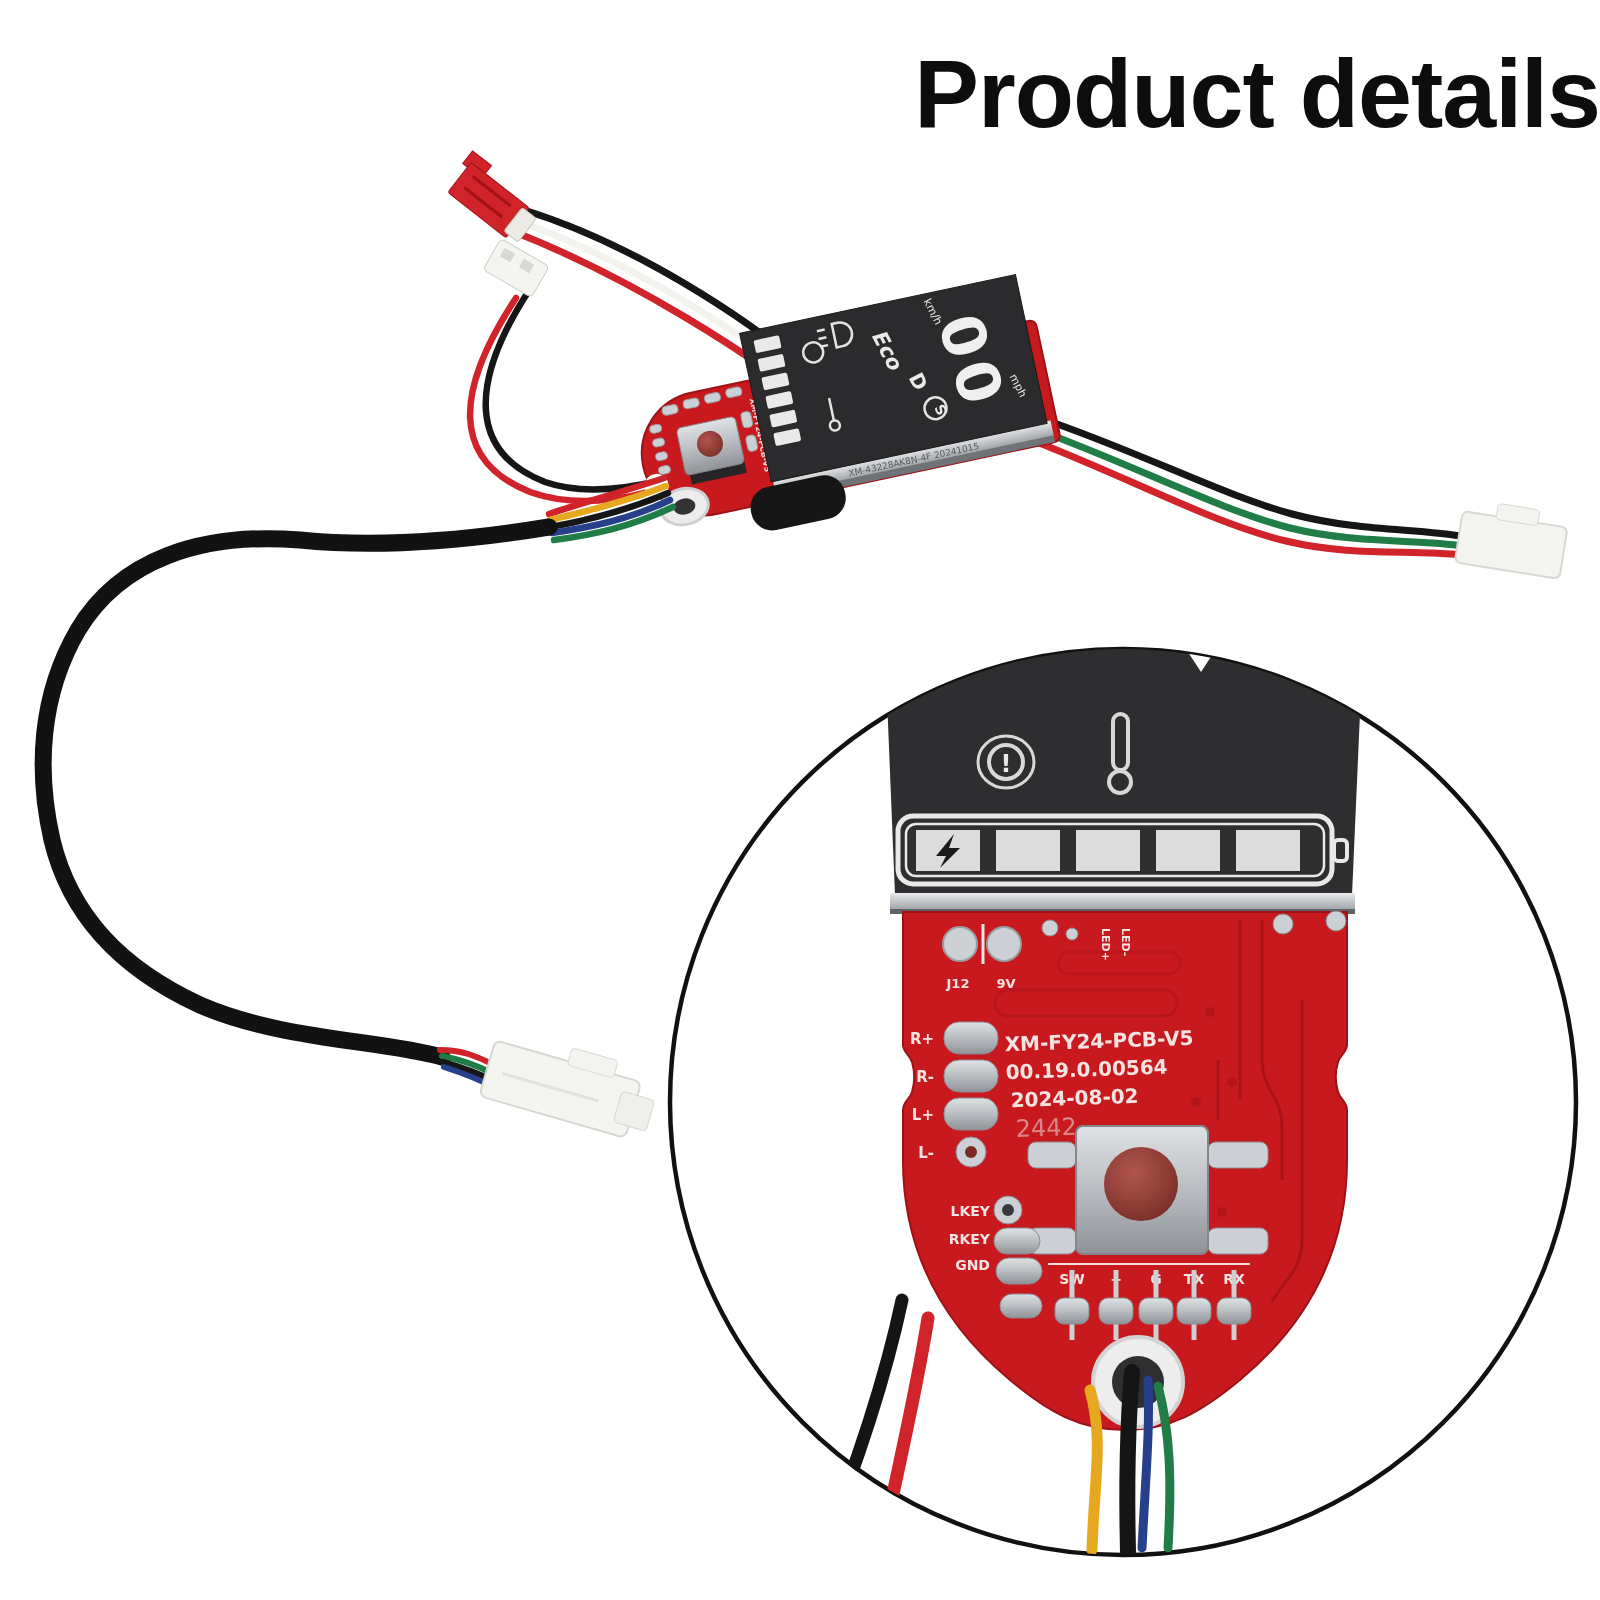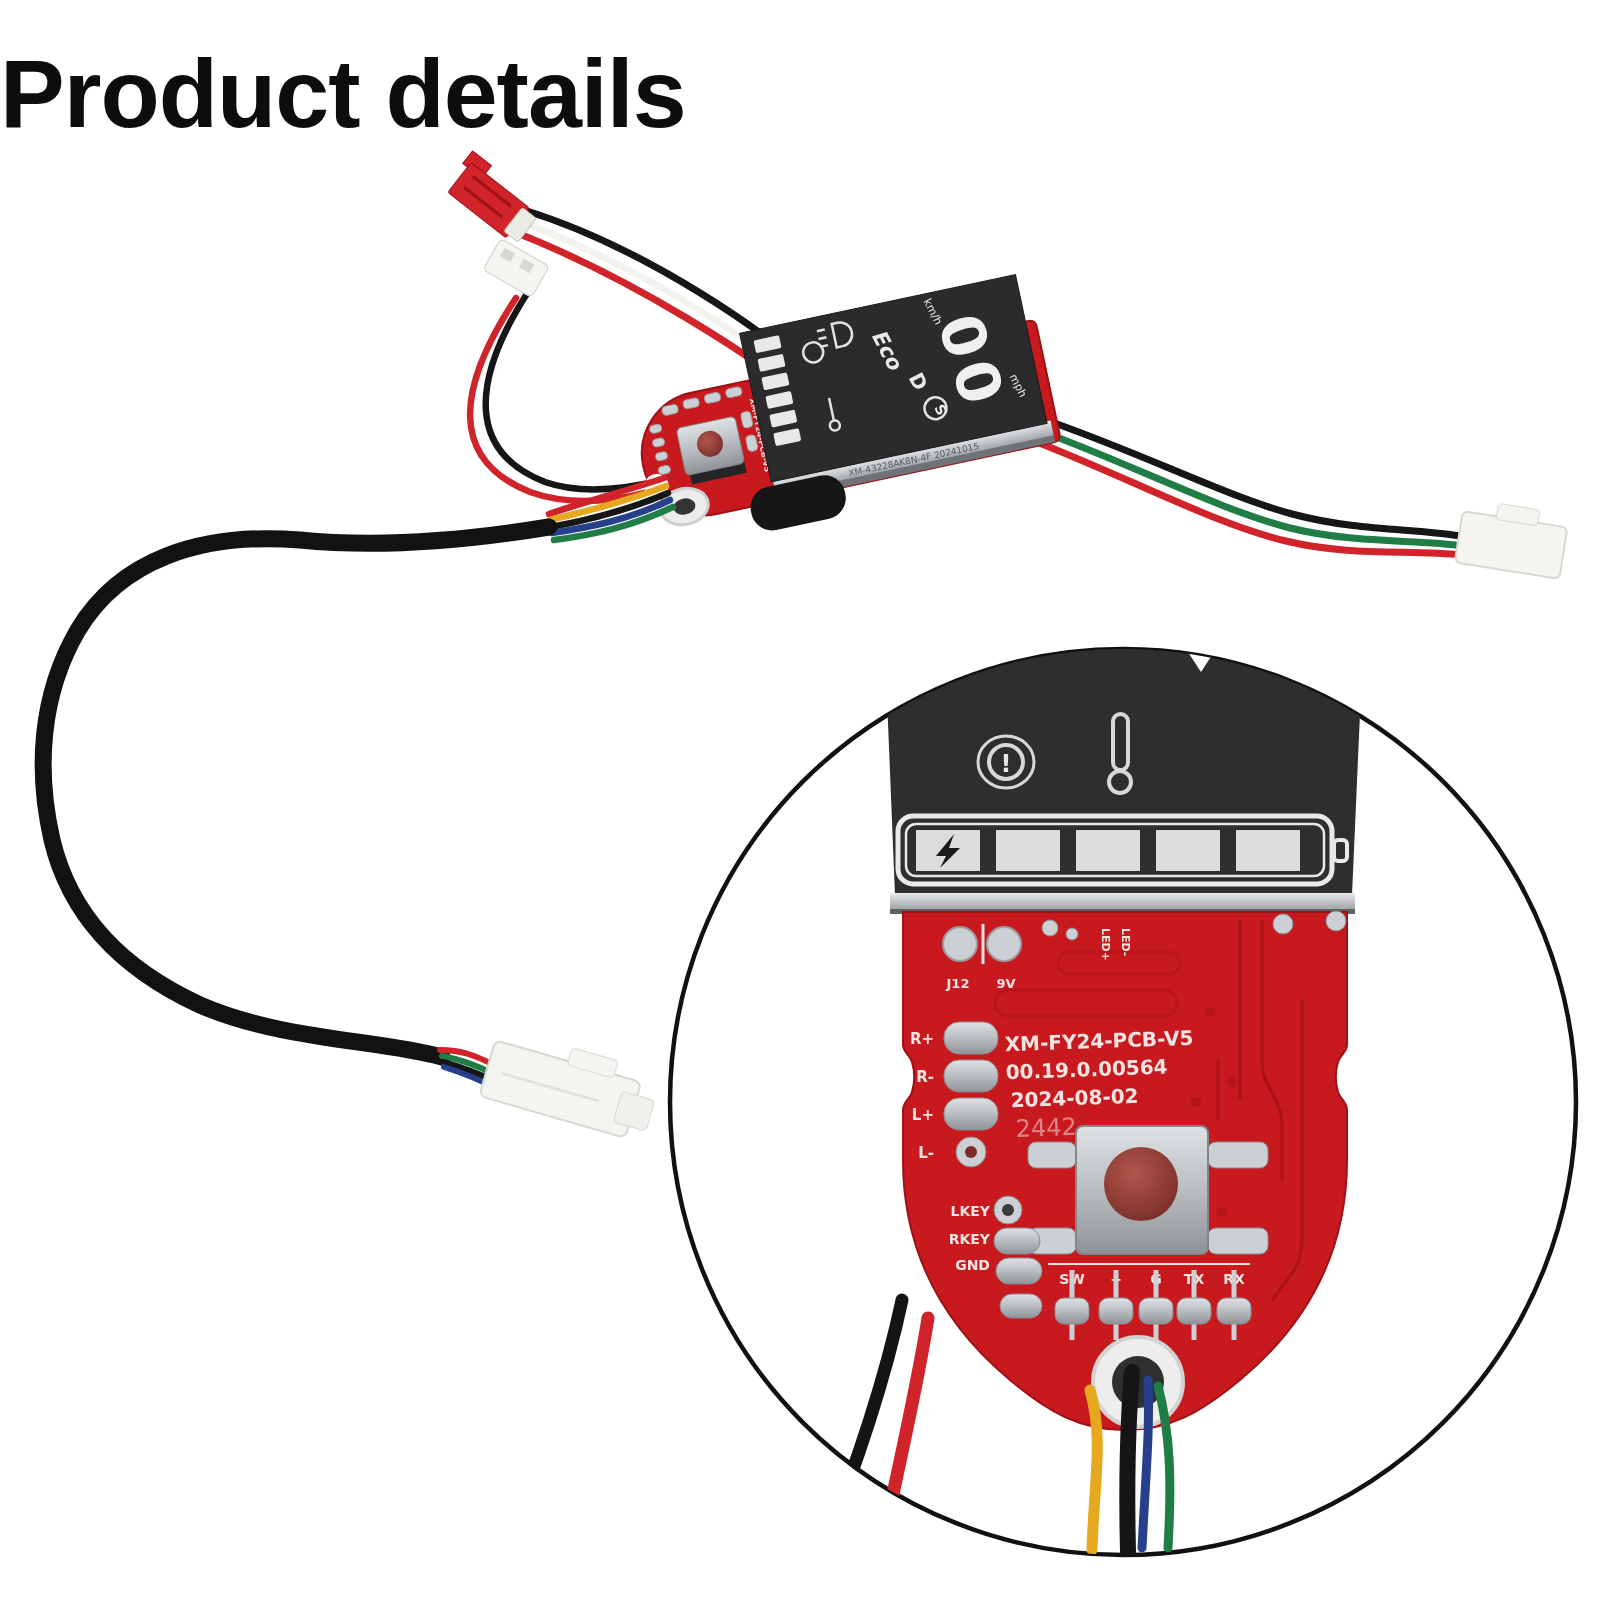--- a/index.html
+++ b/index.html
@@ -1,18 +1,18 @@
 <!DOCTYPE html>
 <html><head>
 <meta charset="utf-8">
 <style>
   html,body{margin:0;padding:0;background:#ffffff;}
   .stage{position:relative;width:1600px;height:1600px;background:#ffffff;overflow:hidden;
          font-family:"Liberation Sans",sans-serif;}
-  .title{position:absolute;top:38px;left:0;width:100%;text-align:left;
+  .title{position:absolute;top:38px;left:0;width:100%;text-align:right;
          font-size:97px;font-weight:700;letter-spacing:-1px;color:#0d0d0d;}
   svg{position:absolute;top:0;left:0;}
   text{font-family:"DejaVu Sans",sans-serif;}
   .silk{font-weight:700;fill:#f3e4e2;}
   .padlbl{font-weight:700;fill:#f3e4e2;}
   .seg{fill:#e9e9e9;}
 </style>
 </head>
 <body>
 

